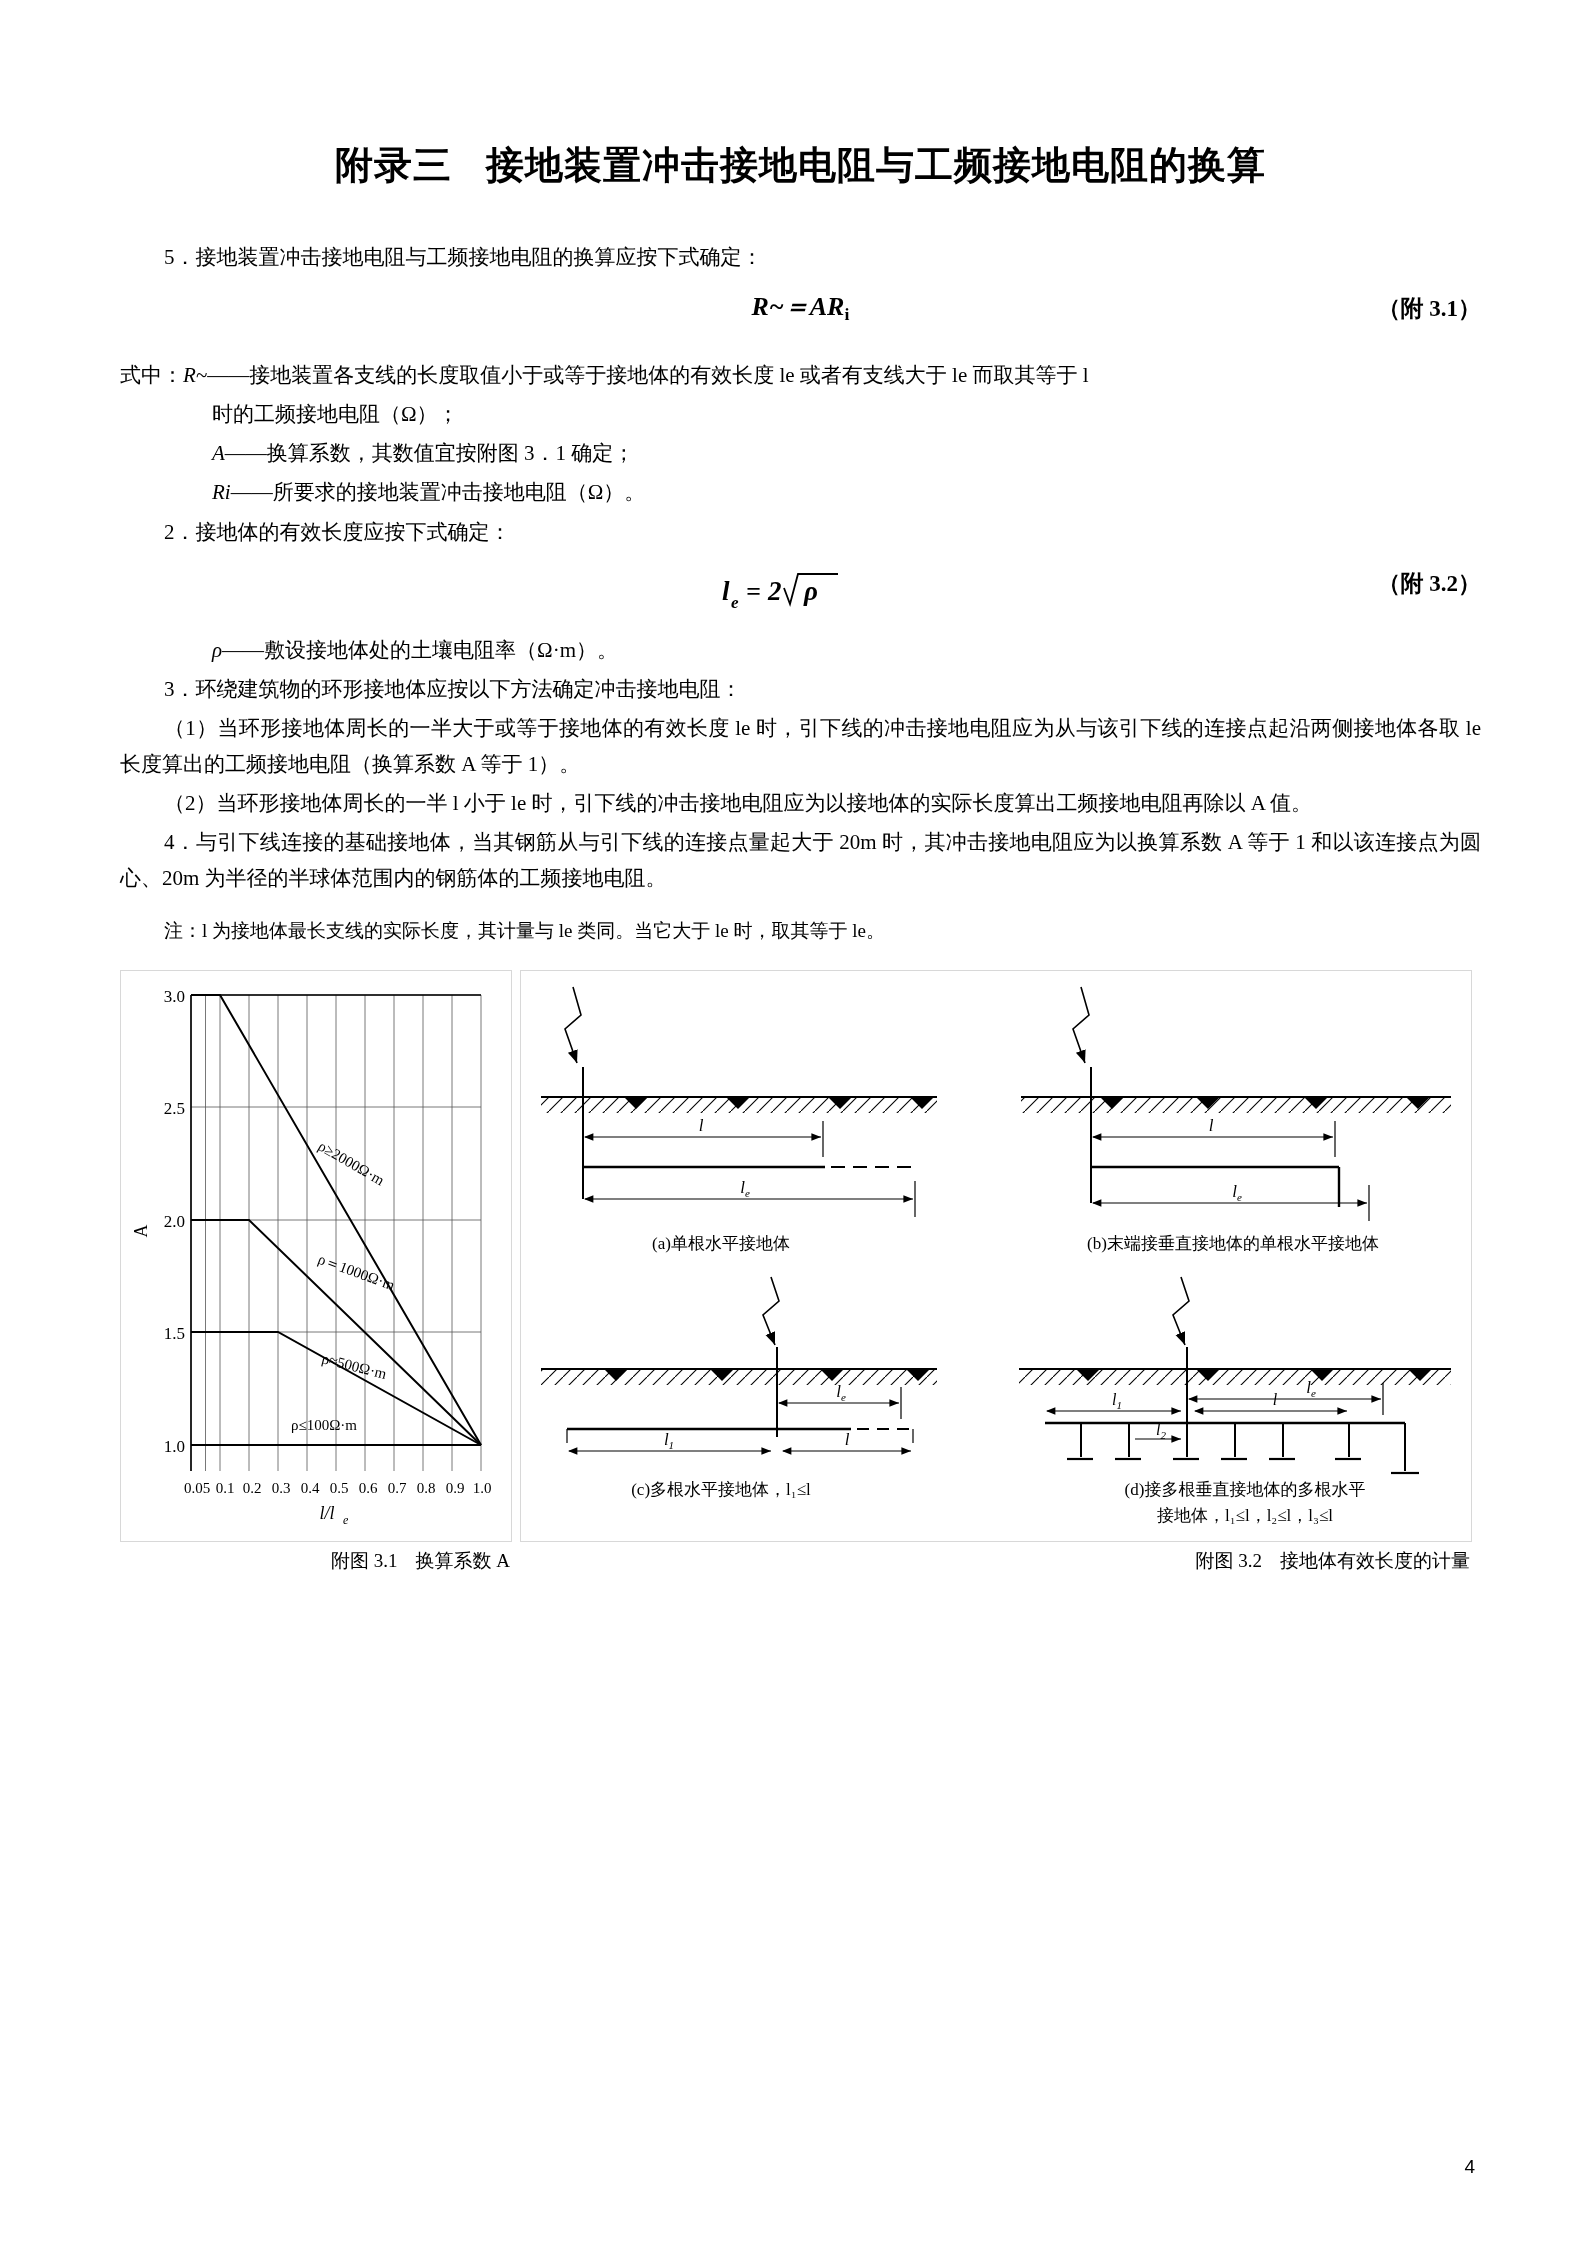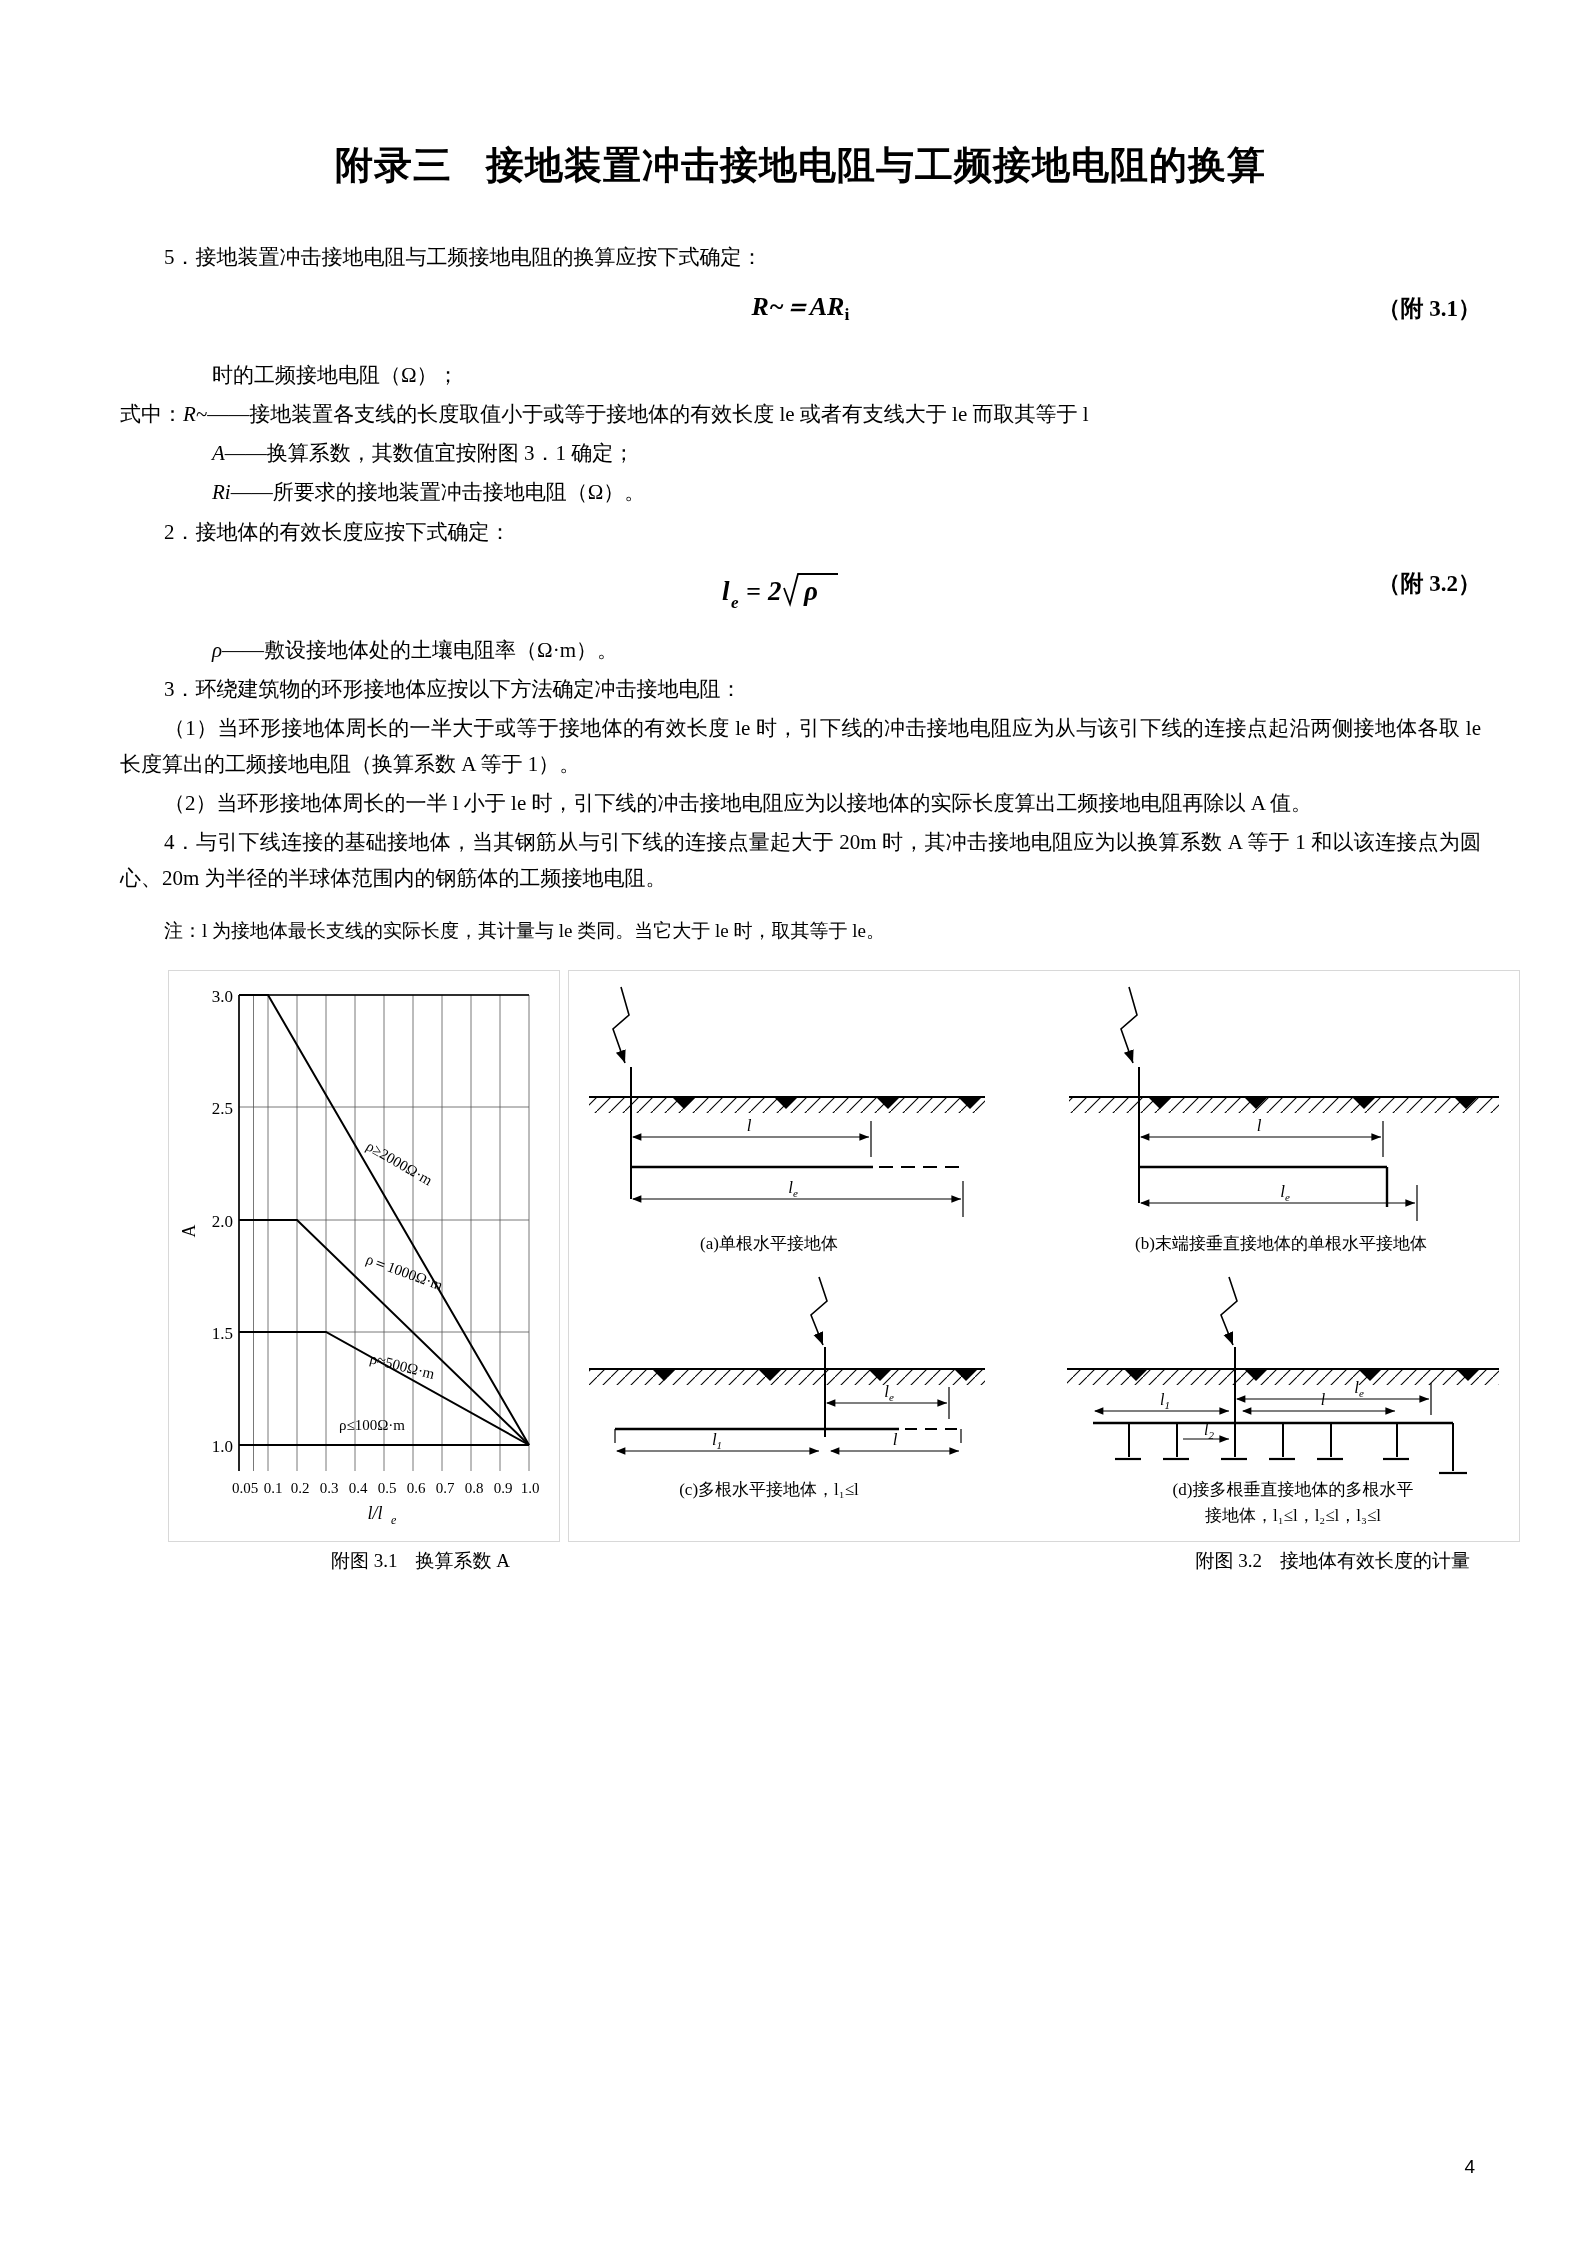--- a/index.html
+++ b/index.html
@@ -28,21 +28,21 @@
   .sub{font-size:0.68em;vertical-align:-0.28em;font-style:normal;}
 
   
   .formula-row{position:relative;height:58px;margin:14px 0 10px 0;}
   .formula{position:absolute;left:0;right:0;text-align:center;
            font-size:26px;font-weight:bold;font-style:italic;}
   .eqno{position:absolute;right:0;top:4px;font-size:23px;font-weight:bold;}
 
   
   .figs{position:relative;margin-top:22px;height:620px;}
-  .fig-box{position:absolute;border:1px solid #d8d8d8;background:#fff;margin-left:48px;}
+  .fig-box{position:absolute;border:1px solid #d8d8d8;background:#fff;}
   #fig31{left:0;top:0;width:390px;height:570px;}
   #fig32{left:400px;top:0;width:950px;height:570px;}
   .fig-cap{position:absolute;font-size:19px;text-align:right;}
   #cap31{left:0;top:578px;width:390px;}
   #cap32{left:400px;top:578px;width:950px;}
   .fig-cap .sp{display:inline-block;width:18px;}
 
   svg{display:block;}
   text{font-family:"Liberation Serif","DejaVu Serif",serif;}
 
@@ -60,24 +60,24 @@
 
   <p class="p ind1">5．接地装置冲击接地电阻与工频接地电阻的换算应按下式确定：</p>
 
   <div class="formula-row">
     <div class="formula">
       <span>R~＝AR</span><span class="sub">i</span>
     </div>
     <div class="eqno">（附 3.1）</div>
   </div>
 
-  <p class="p ind-hang">时的工频接地电阻（Ω）；</p>
   <p class="p">
     <span>式中：</span><i class="v">R~</i><span>——接地装置各支线的长度取值小于或等于接地体的有效长度 le 或者有支线大于 le 而取其等于 l</span>
   </p>
+  <p class="p ind-hang">时的工频接地电阻（Ω）；</p>
   <p class="p ind-hang">
     <i class="v">A</i><span>——换算系数，其数值宜按附图 3．1 确定；</span>
   </p>
   <p class="p ind-hang">
     <i class="v">Ri</i><span>——所要求的接地装置冲击接地电阻（Ω）。</span>
   </p>
 
   <p class="p ind1">2．接地体的有效长度应按下式确定：</p>
 
   <div class="formula-row">

